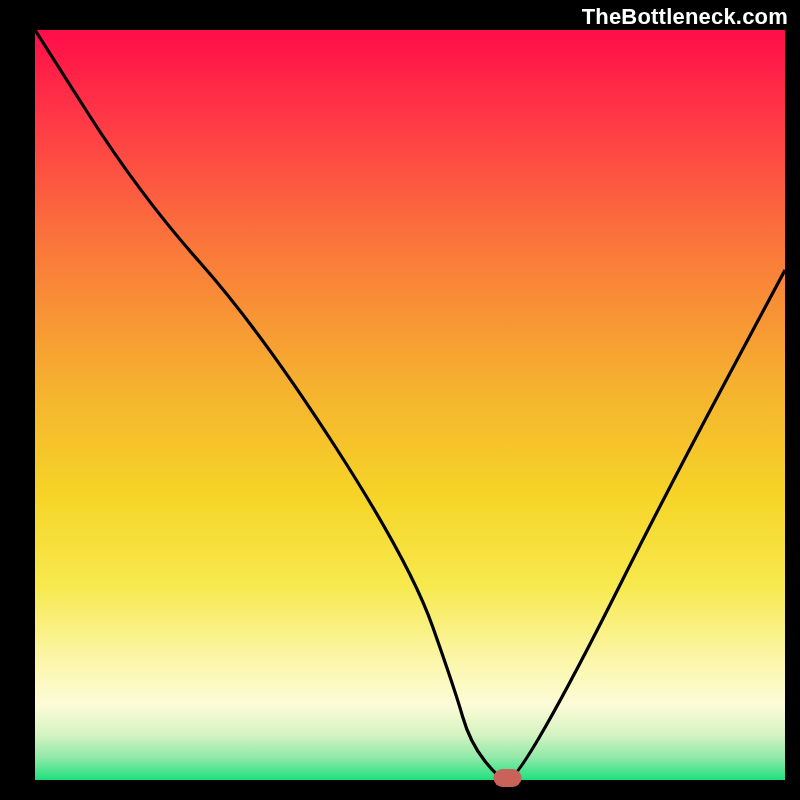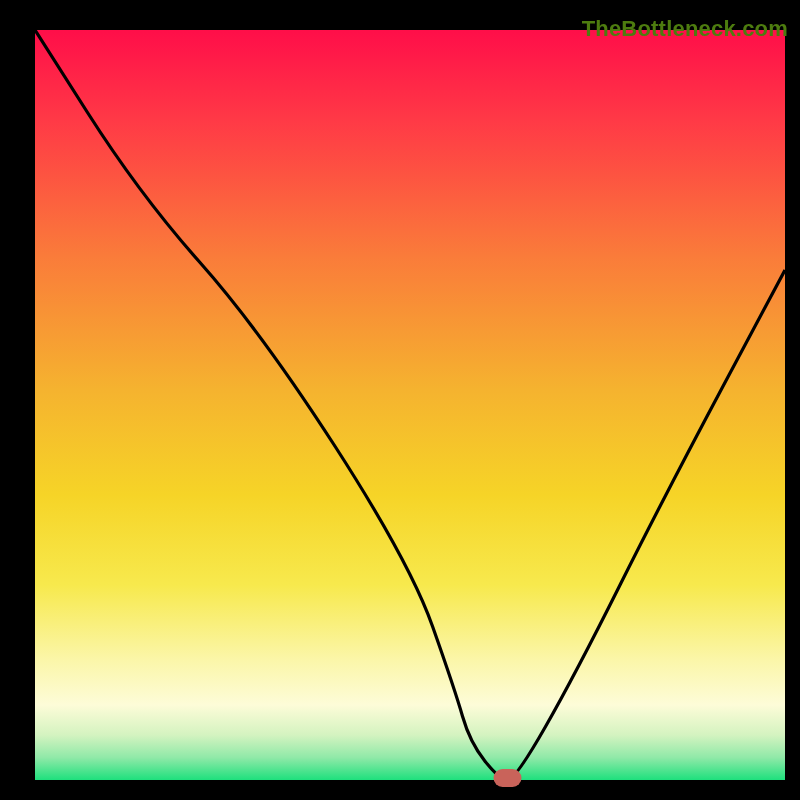--- a/index.html
+++ b/index.html
@@ -11,26 +11,26 @@
     overflow: hidden;
   }
   .frame {
     position: relative;
     width: 800px;
     height: 800px;
     background: #000;
   }
   .watermark {
     position: absolute;
-    top: 16px;
+    top: 4px;
     right: 12px;
     font-family: Arial, Helvetica, sans-serif;
     font-size: 22px;
     font-weight: bold;
-    color: #4d7c0f;
+    color: #ffffff;
     letter-spacing: 0.2px;
     z-index: 10;
   }
   svg {
     position: absolute;
     left: 0;
     top: 0;
   }
 </style>
 </head>

